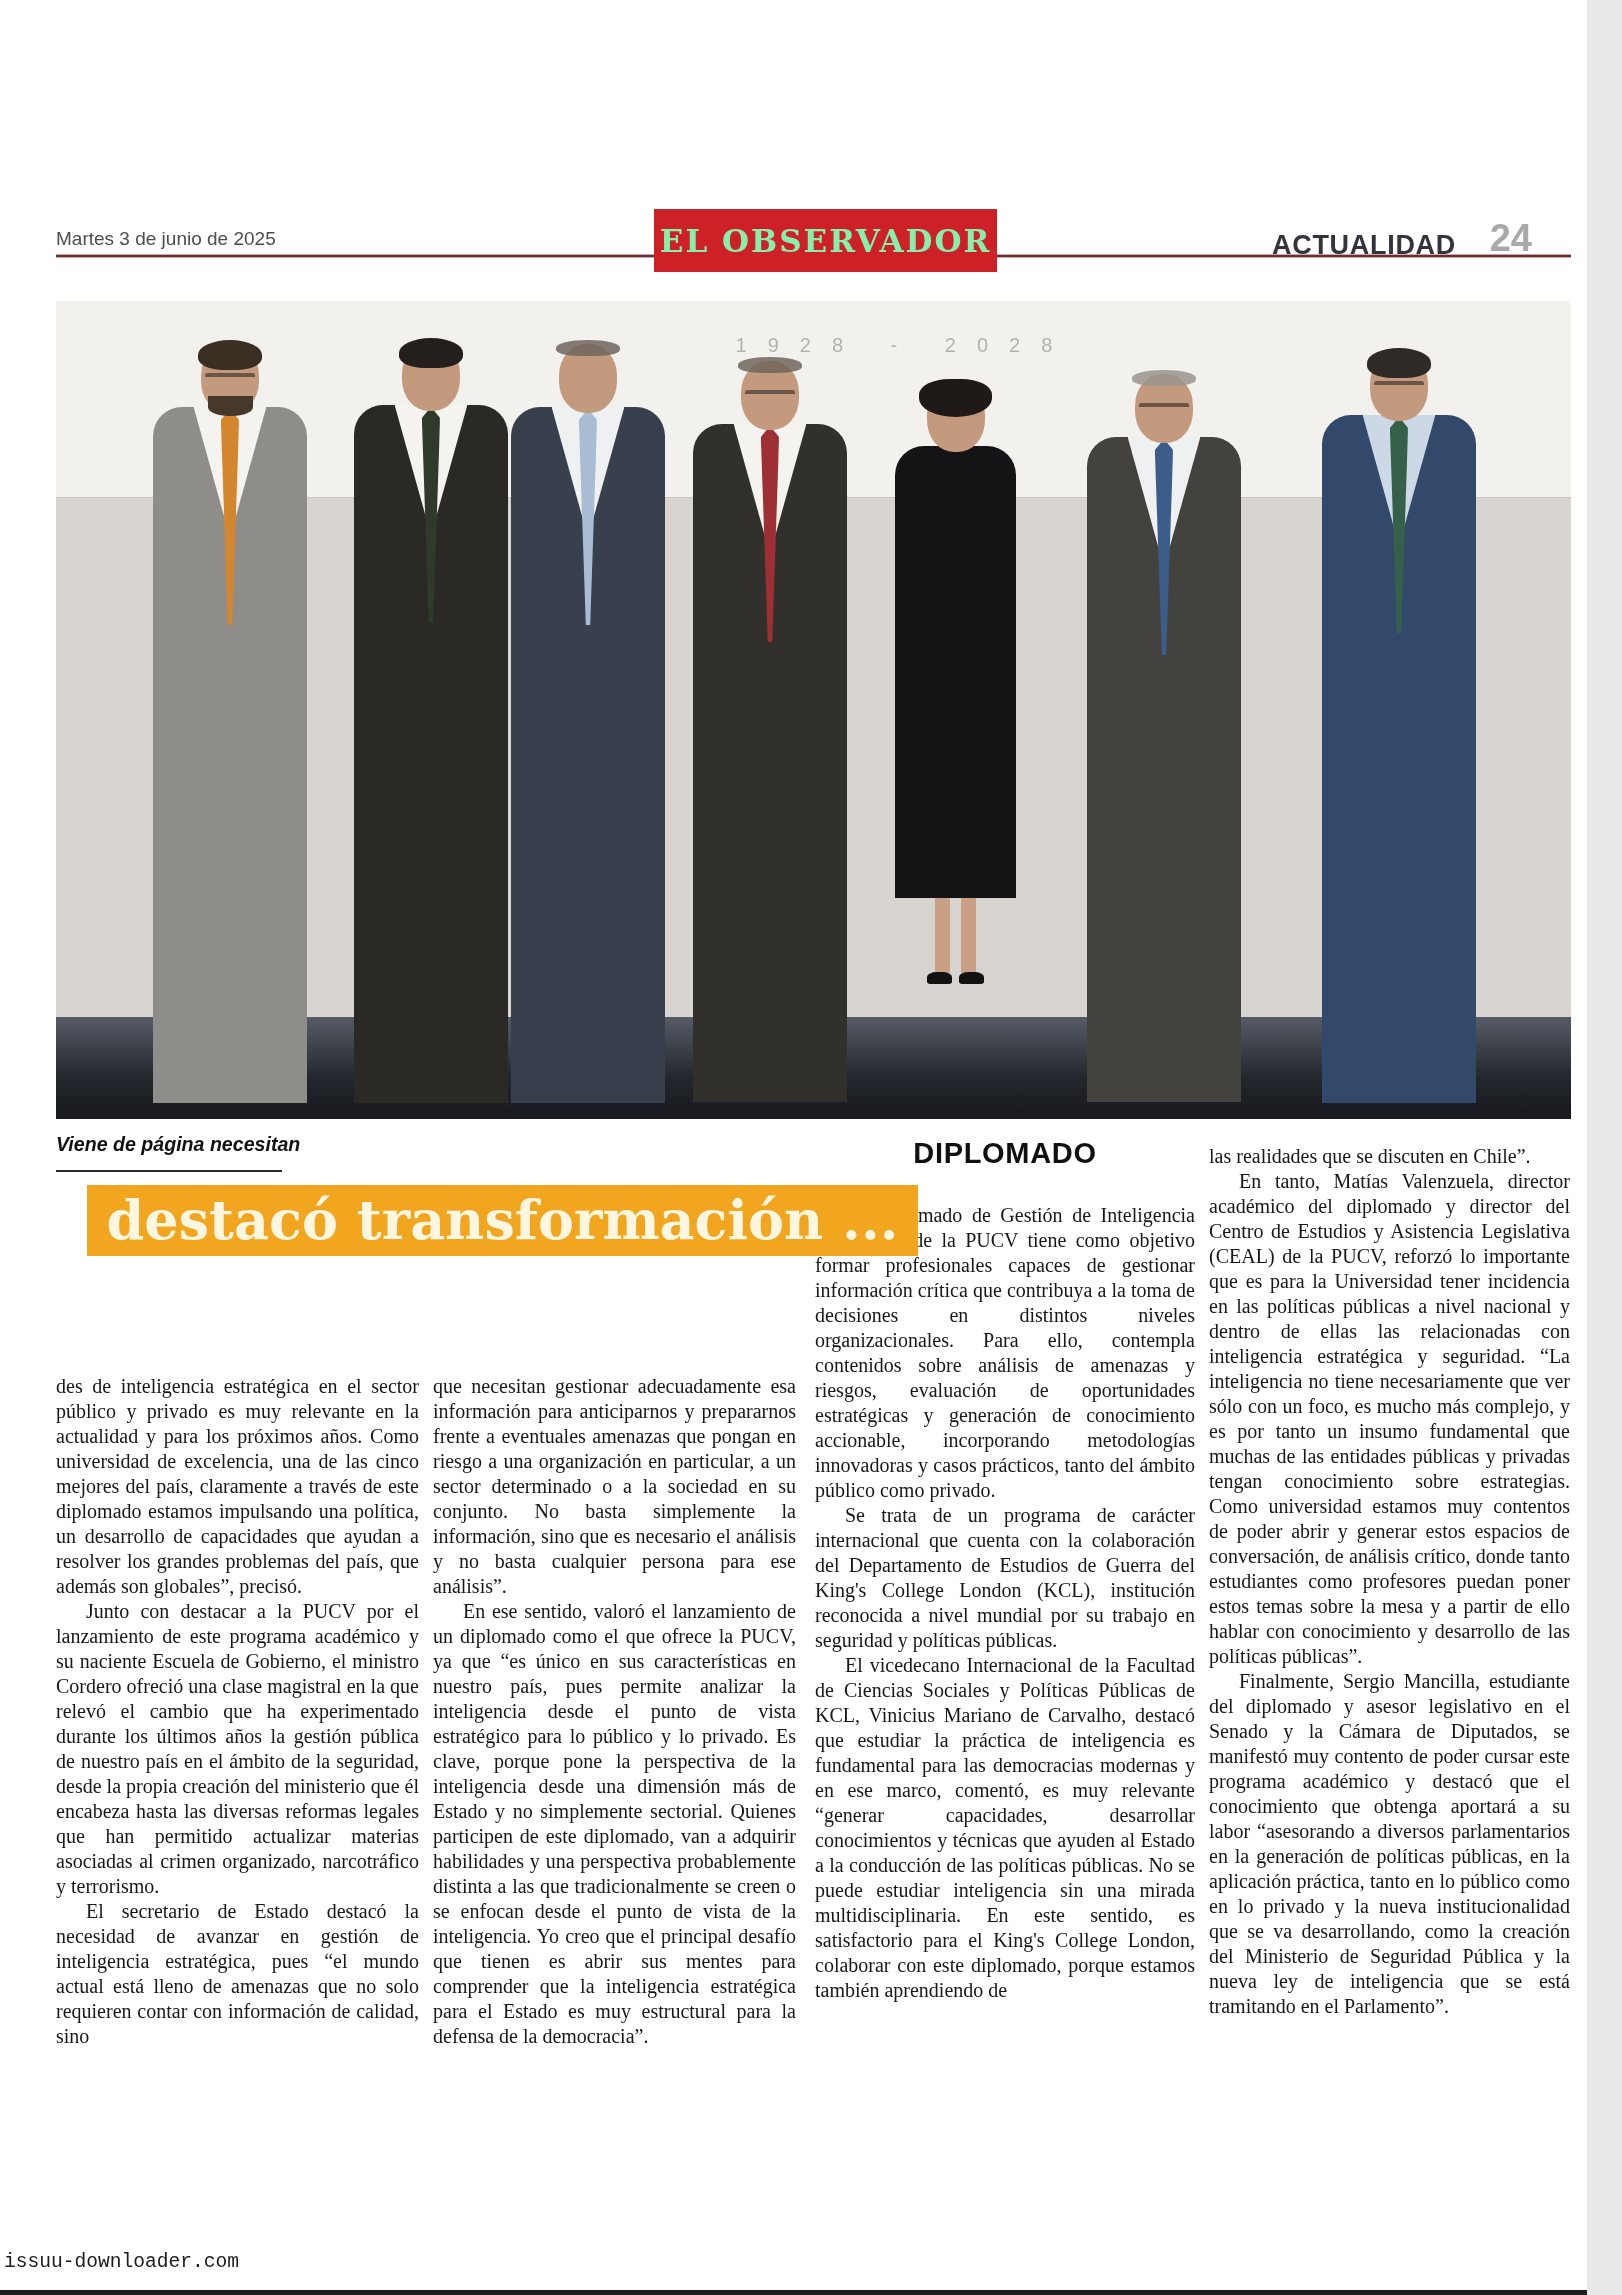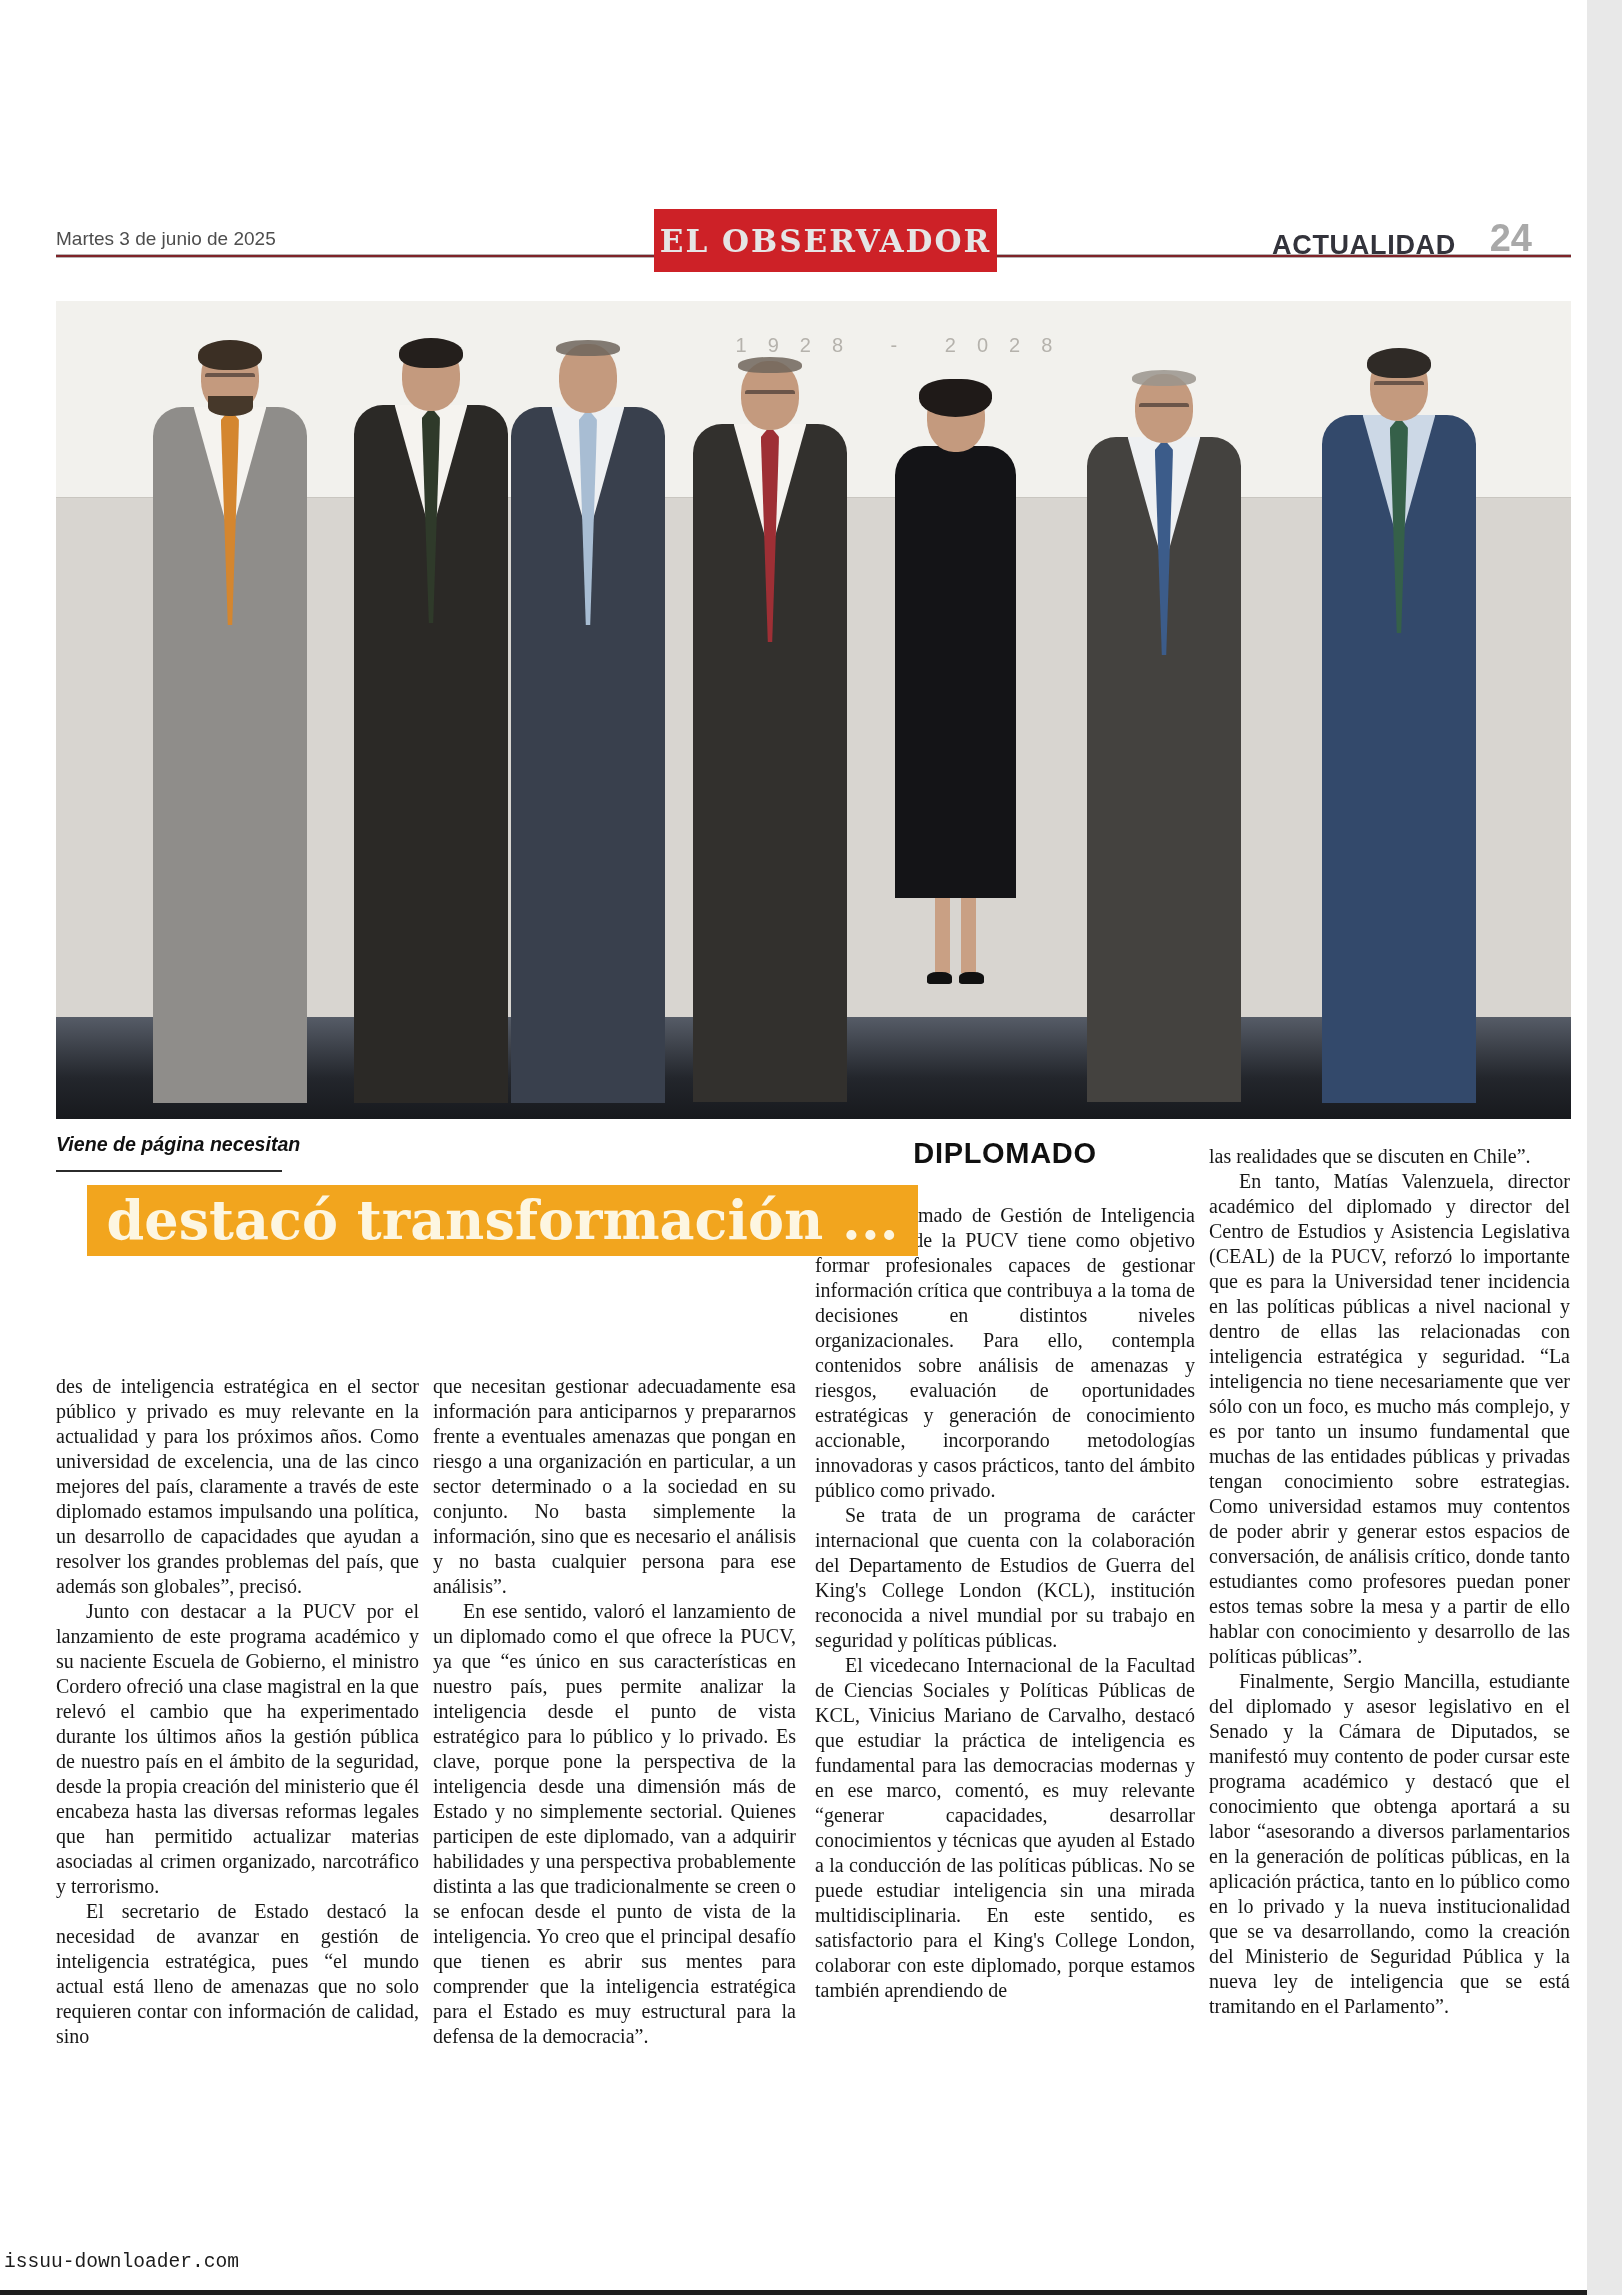--- a/index.html
+++ b/index.html
@@ -6,21 +6,21 @@
   .page{position:relative;width:1587px;height:2295px;background:#ffffff;overflow:hidden;
         font-family:"Liberation Serif",serif;color:#1a1a1a;}
 
   
   .hdr-date{position:absolute;left:56px;top:228px;font-family:"Liberation Sans",sans-serif;
             font-size:19px;color:#4d4d4d;}
   .hdr-rule{position:absolute;left:56px;width:1515px;top:254px;height:3.9px;
             background:linear-gradient(#b9b2b2 0 0.7px,#7e2328 0.7px 3.3px,#b9b2b2 3.3px 3.9px);}
   .masthead{position:absolute;left:654px;top:209px;width:343px;height:63px;background:#cd2127;
             display:flex;align-items:center;justify-content:center;z-index:2;}
-  .masthead span{color:#e5e5e5;font-family:"DejaVu Serif",serif;font-weight:bold;
+  .masthead span{color:#86efac;font-family:"DejaVu Serif",serif;font-weight:bold;
                  font-size:31px;letter-spacing:2px;white-space:nowrap;}
   .hdr-section{position:absolute;top:230px;right:131px;font-family:"Liberation Sans",sans-serif;
                font-weight:600;font-size:27px;color:#33333b;letter-spacing:0.7px;}
   .hdr-pagenum{position:absolute;top:217px;right:55px;font-family:"Liberation Sans",sans-serif;
                font-weight:bold;font-size:38px;color:#a9a9a9;}
 
   
   .photo{position:absolute;left:56px;top:301px;width:1515px;height:818px;overflow:hidden;
          background:#d8d5d0;}
   .ph-screen{position:absolute;top:0;left:0;right:0;height:24%;background:#f2f1ed;

